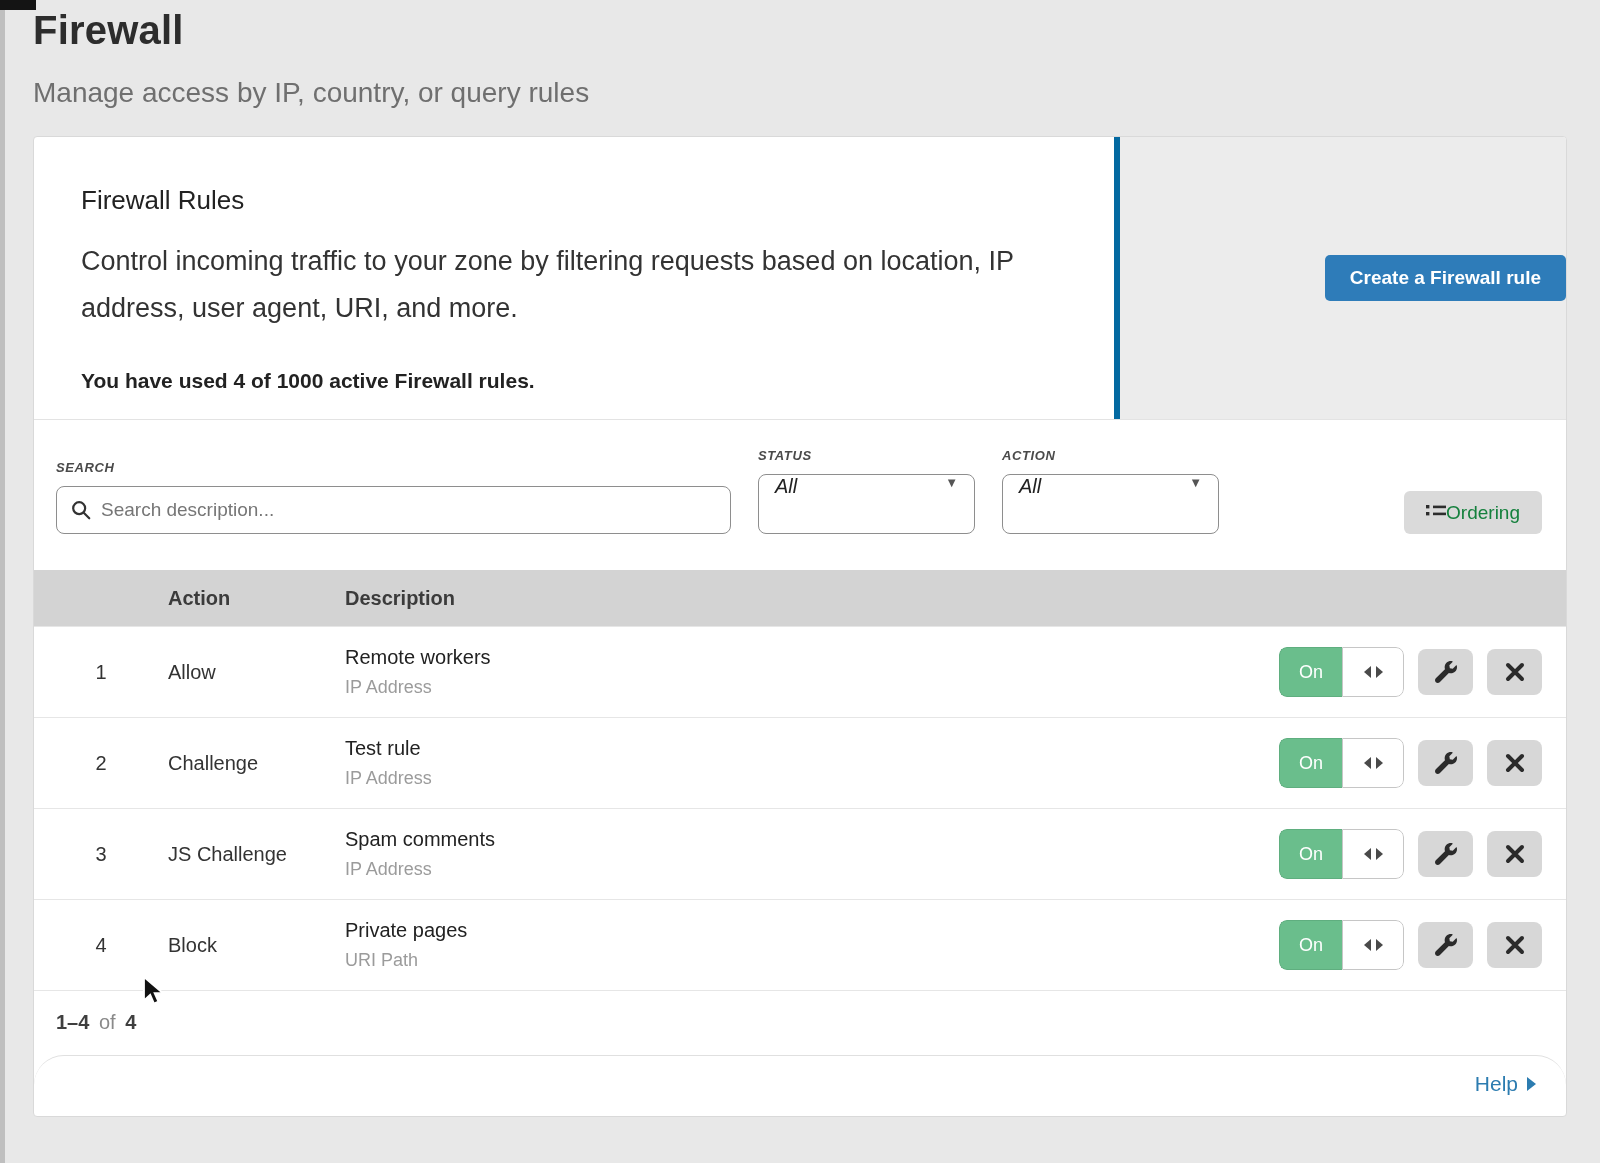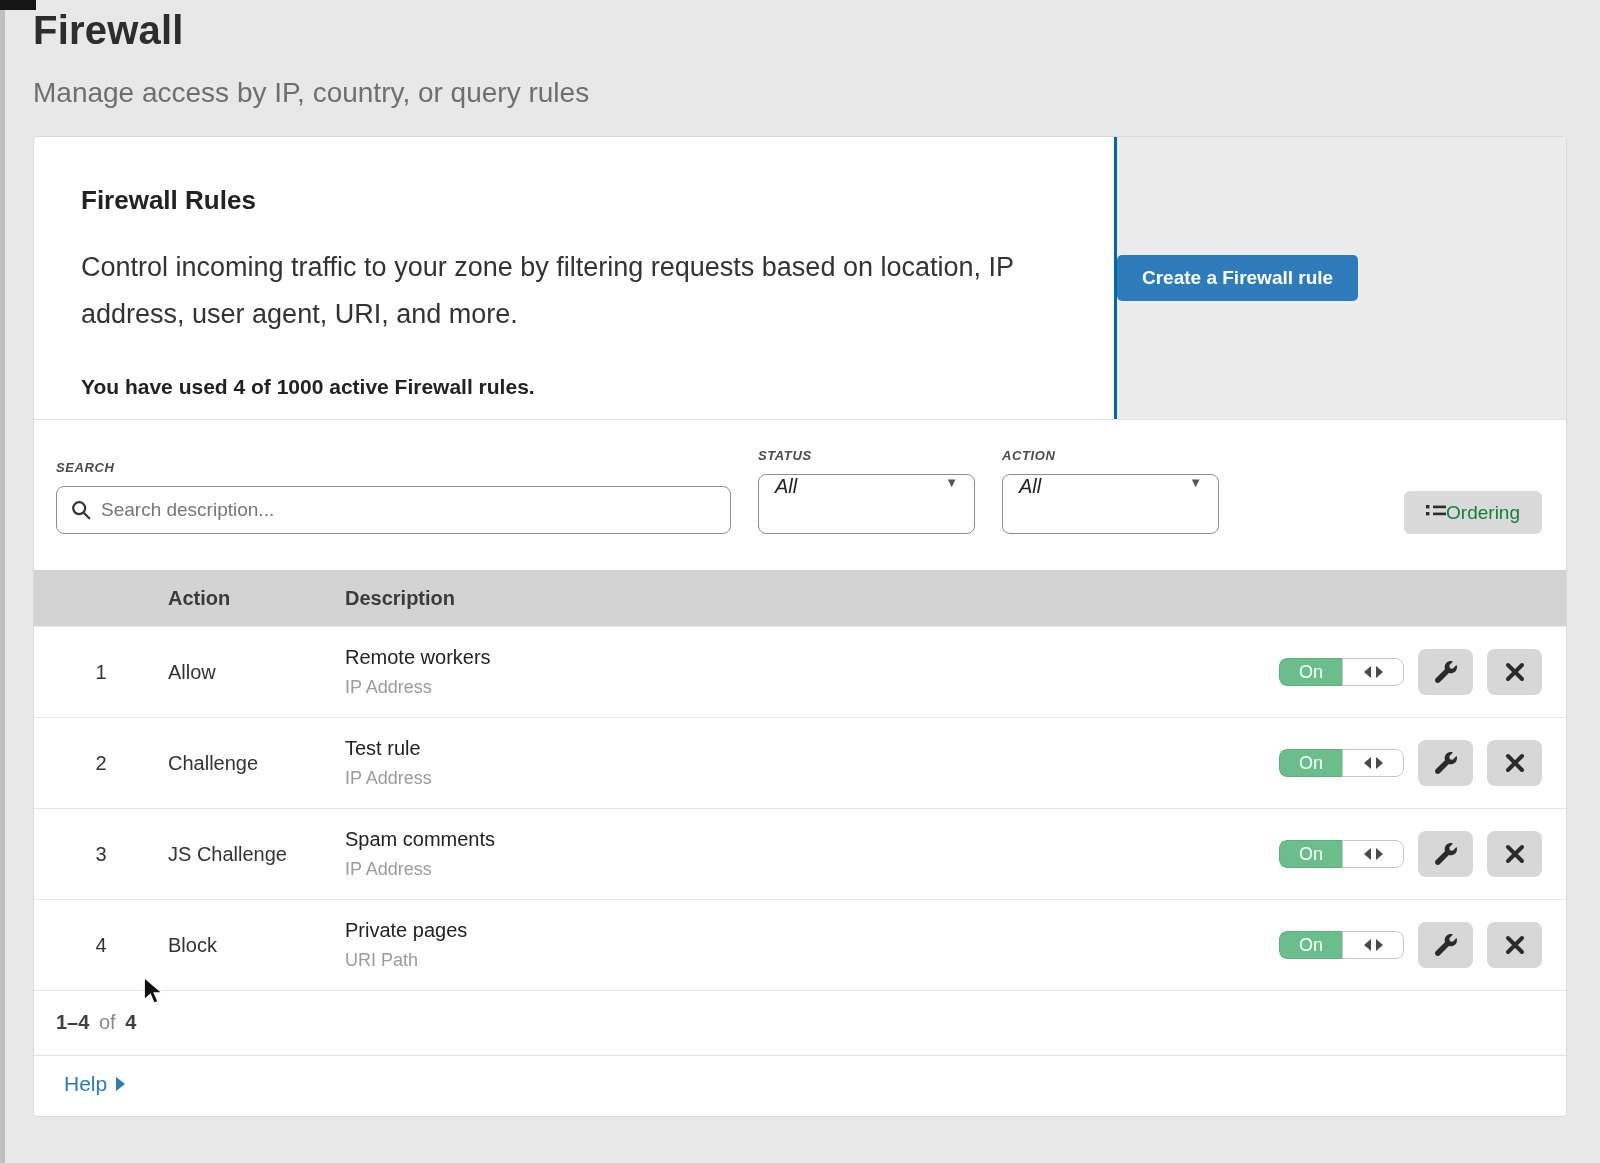--- a/index.html
+++ b/index.html
@@ -23,26 +23,26 @@
     margin:27px 33px 0 33px;
     background:#ffffff;
     border:1px solid #d9d9d9;
     border-radius:4px;
     overflow:hidden;
   }
 
   
   .intro { display:flex; height:282px; }
   .intro-left { flex:1; padding:48px 70px 0 47px; }
-  .intro-heading { font-size:26px; font-weight:700; color:#222; margin-bottom:28px; }
+  .intro-heading { font-size:26px; font-weight:400; color:#222; margin-bottom:22px; }
   .intro-desc { font-size:27px; color:#333; line-height:1.75; max-width:950px;margin-top:16px; }
   .intro-usage { margin-top:36px; font-size:21px; font-weight:700; color:#222; }
   .intro-right {
-    width:452px; background:#ececec; border-left:3px solid #0369a1;
-    display:flex; align-items:center; justify-content:flex-start;
+    width:452px; background:#ececec; border-left:6px solid #0369a1;
+    display:flex; align-items:center; justify-content:flex-end;
   }
   .create-btn {
     background:#2e7cb9; color:#ffffff; border:none; border-radius:5px;
     font-family:inherit; font-size:19px; font-weight:700;
     padding:12px 25px; cursor:pointer;
   }
 
   
   .filters {
     display:flex; align-items:flex-end;
@@ -82,21 +82,21 @@
   }
   .table-head { background:#d3d3d3; height:56px; }
   .th { font-size:20px; font-weight:700; color:#3b3b3b; }
   .row { height:91px; border-top:1px solid #e6e6e6; background:#fff; }
   .cell-priority { text-align:center; font-size:20px; color:#333; }
   .cell-action { font-size:20px; color:#333; }
   .cell-desc .desc-title { font-size:20px; color:#222; margin-bottom:8px; }
   .cell-desc .desc-sub { font-size:18px; color:#9b9b9b; }
   .cell-controls { display:flex; align-items:center; gap:14px; padding-right:24px; justify-content:flex-end; }
 
-  .toggle { display:flex; height:28px; border-radius:8px; overflow:hidden; cursor:pointer; }
+  .toggle { display:flex; height:50px; border-radius:8px; overflow:hidden; cursor:pointer; }
   .toggle-on {
     width:63px; background:#6abe8c; color:#fff; font-size:18px;
     display:flex; align-items:center; justify-content:center;
     border:1px solid #5fae7f; border-right:none; border-radius:8px 0 0 8px;
   }
   .toggle-handle {
     width:62px; background:#fff; border:1px solid #c6c6c6; border-radius:0 8px 8px 0;
     display:flex; align-items:center; justify-content:center; gap:5px;
   }
   .tri { width:0; height:0; border-top:6px solid transparent; border-bottom:6px solid transparent; }
@@ -107,21 +107,21 @@
     width:55px; height:46px; background:#d7d7d7; border:none; border-radius:8px;
     display:flex; align-items:center; justify-content:center; cursor:pointer;
   }
 
   
   .pagination { padding:20px 22px 21px 22px; font-size:20px; border-top:1px solid #e6e6e6; }
   .pag-strong { color:#3f3f3f; font-weight:700; }
   .pag-of { color:#8a8a8a; padding:0 4px; }
   .card-footer {
     border-top:1px solid #e0e0e0; padding:16px 30px 20px;
-    display:flex; align-items:center;
+    display:flex; justify-content:flex-end; align-items:center;border-radius:30px;
   }
   .help-link {
     color:#2c7cb0; font-size:21px; text-decoration:none;
     display:flex; align-items:center; gap:9px; cursor:pointer;
   }
   .help-tri { width:0; height:0; border-top:7px solid transparent; border-bottom:7px solid transparent; border-left:9px solid #2c7cb0; }
 
   .cursor { position:absolute; left:142px; top:976px; }
 </style>
 </head>

